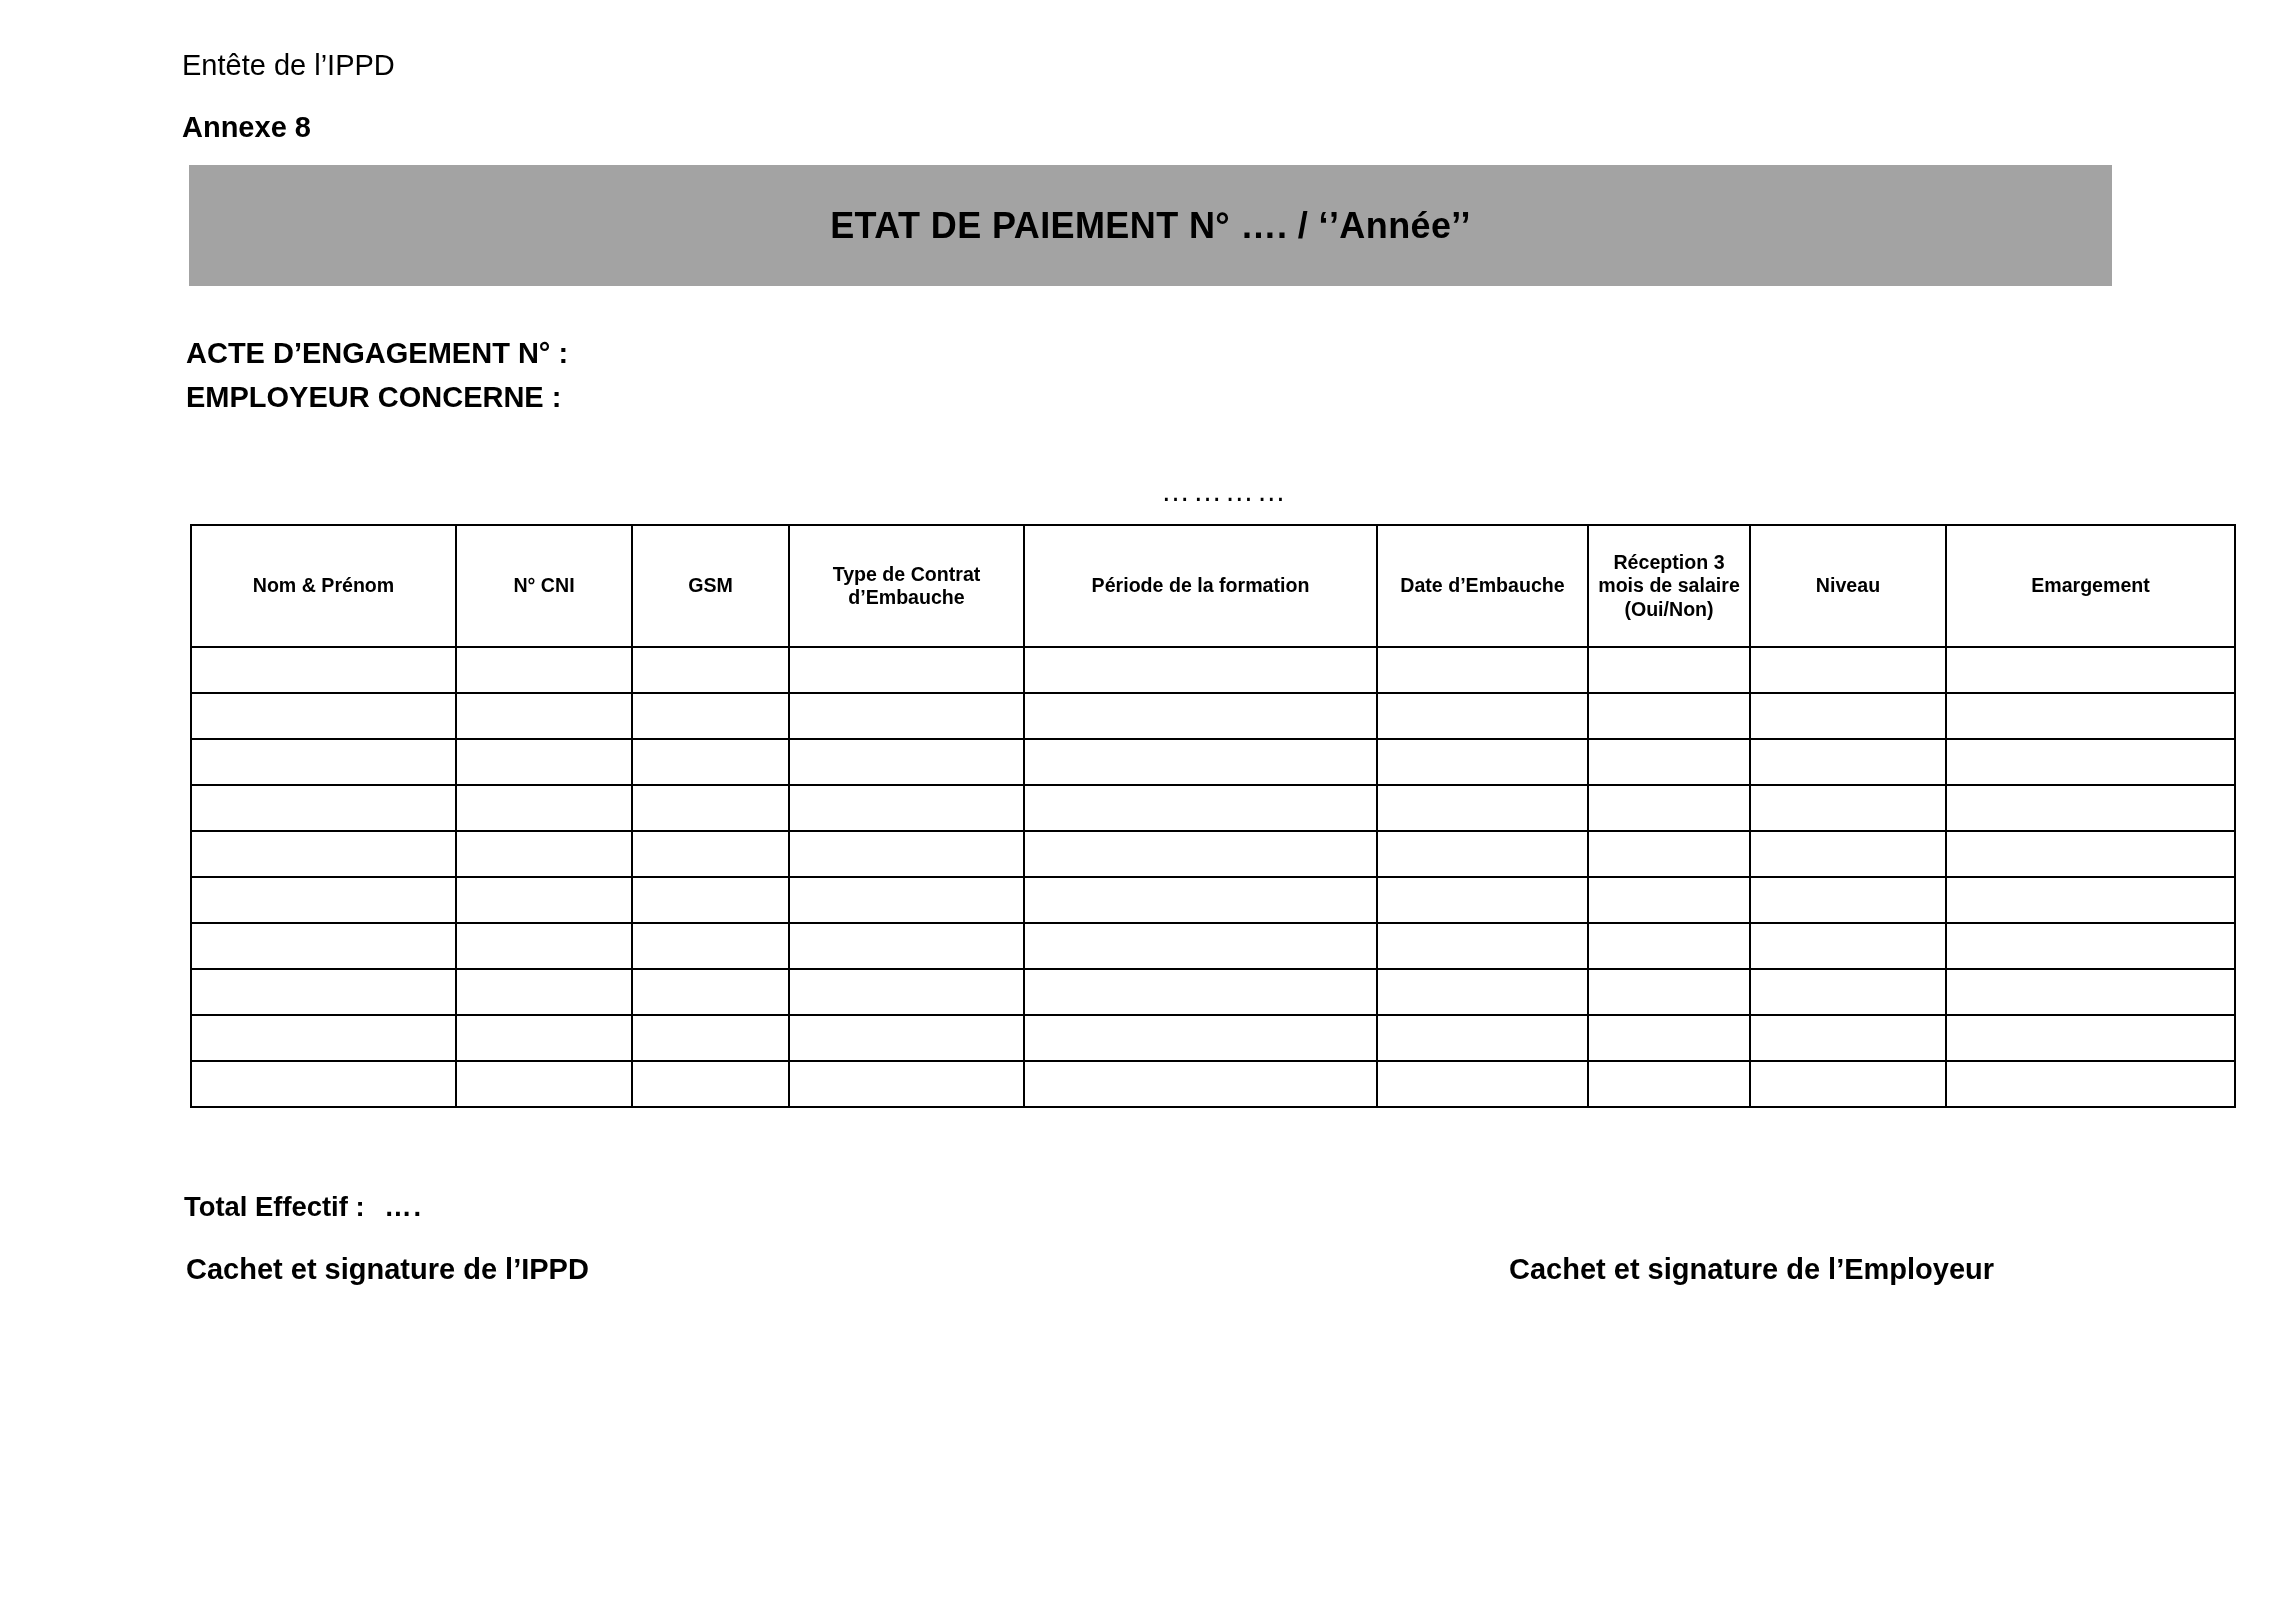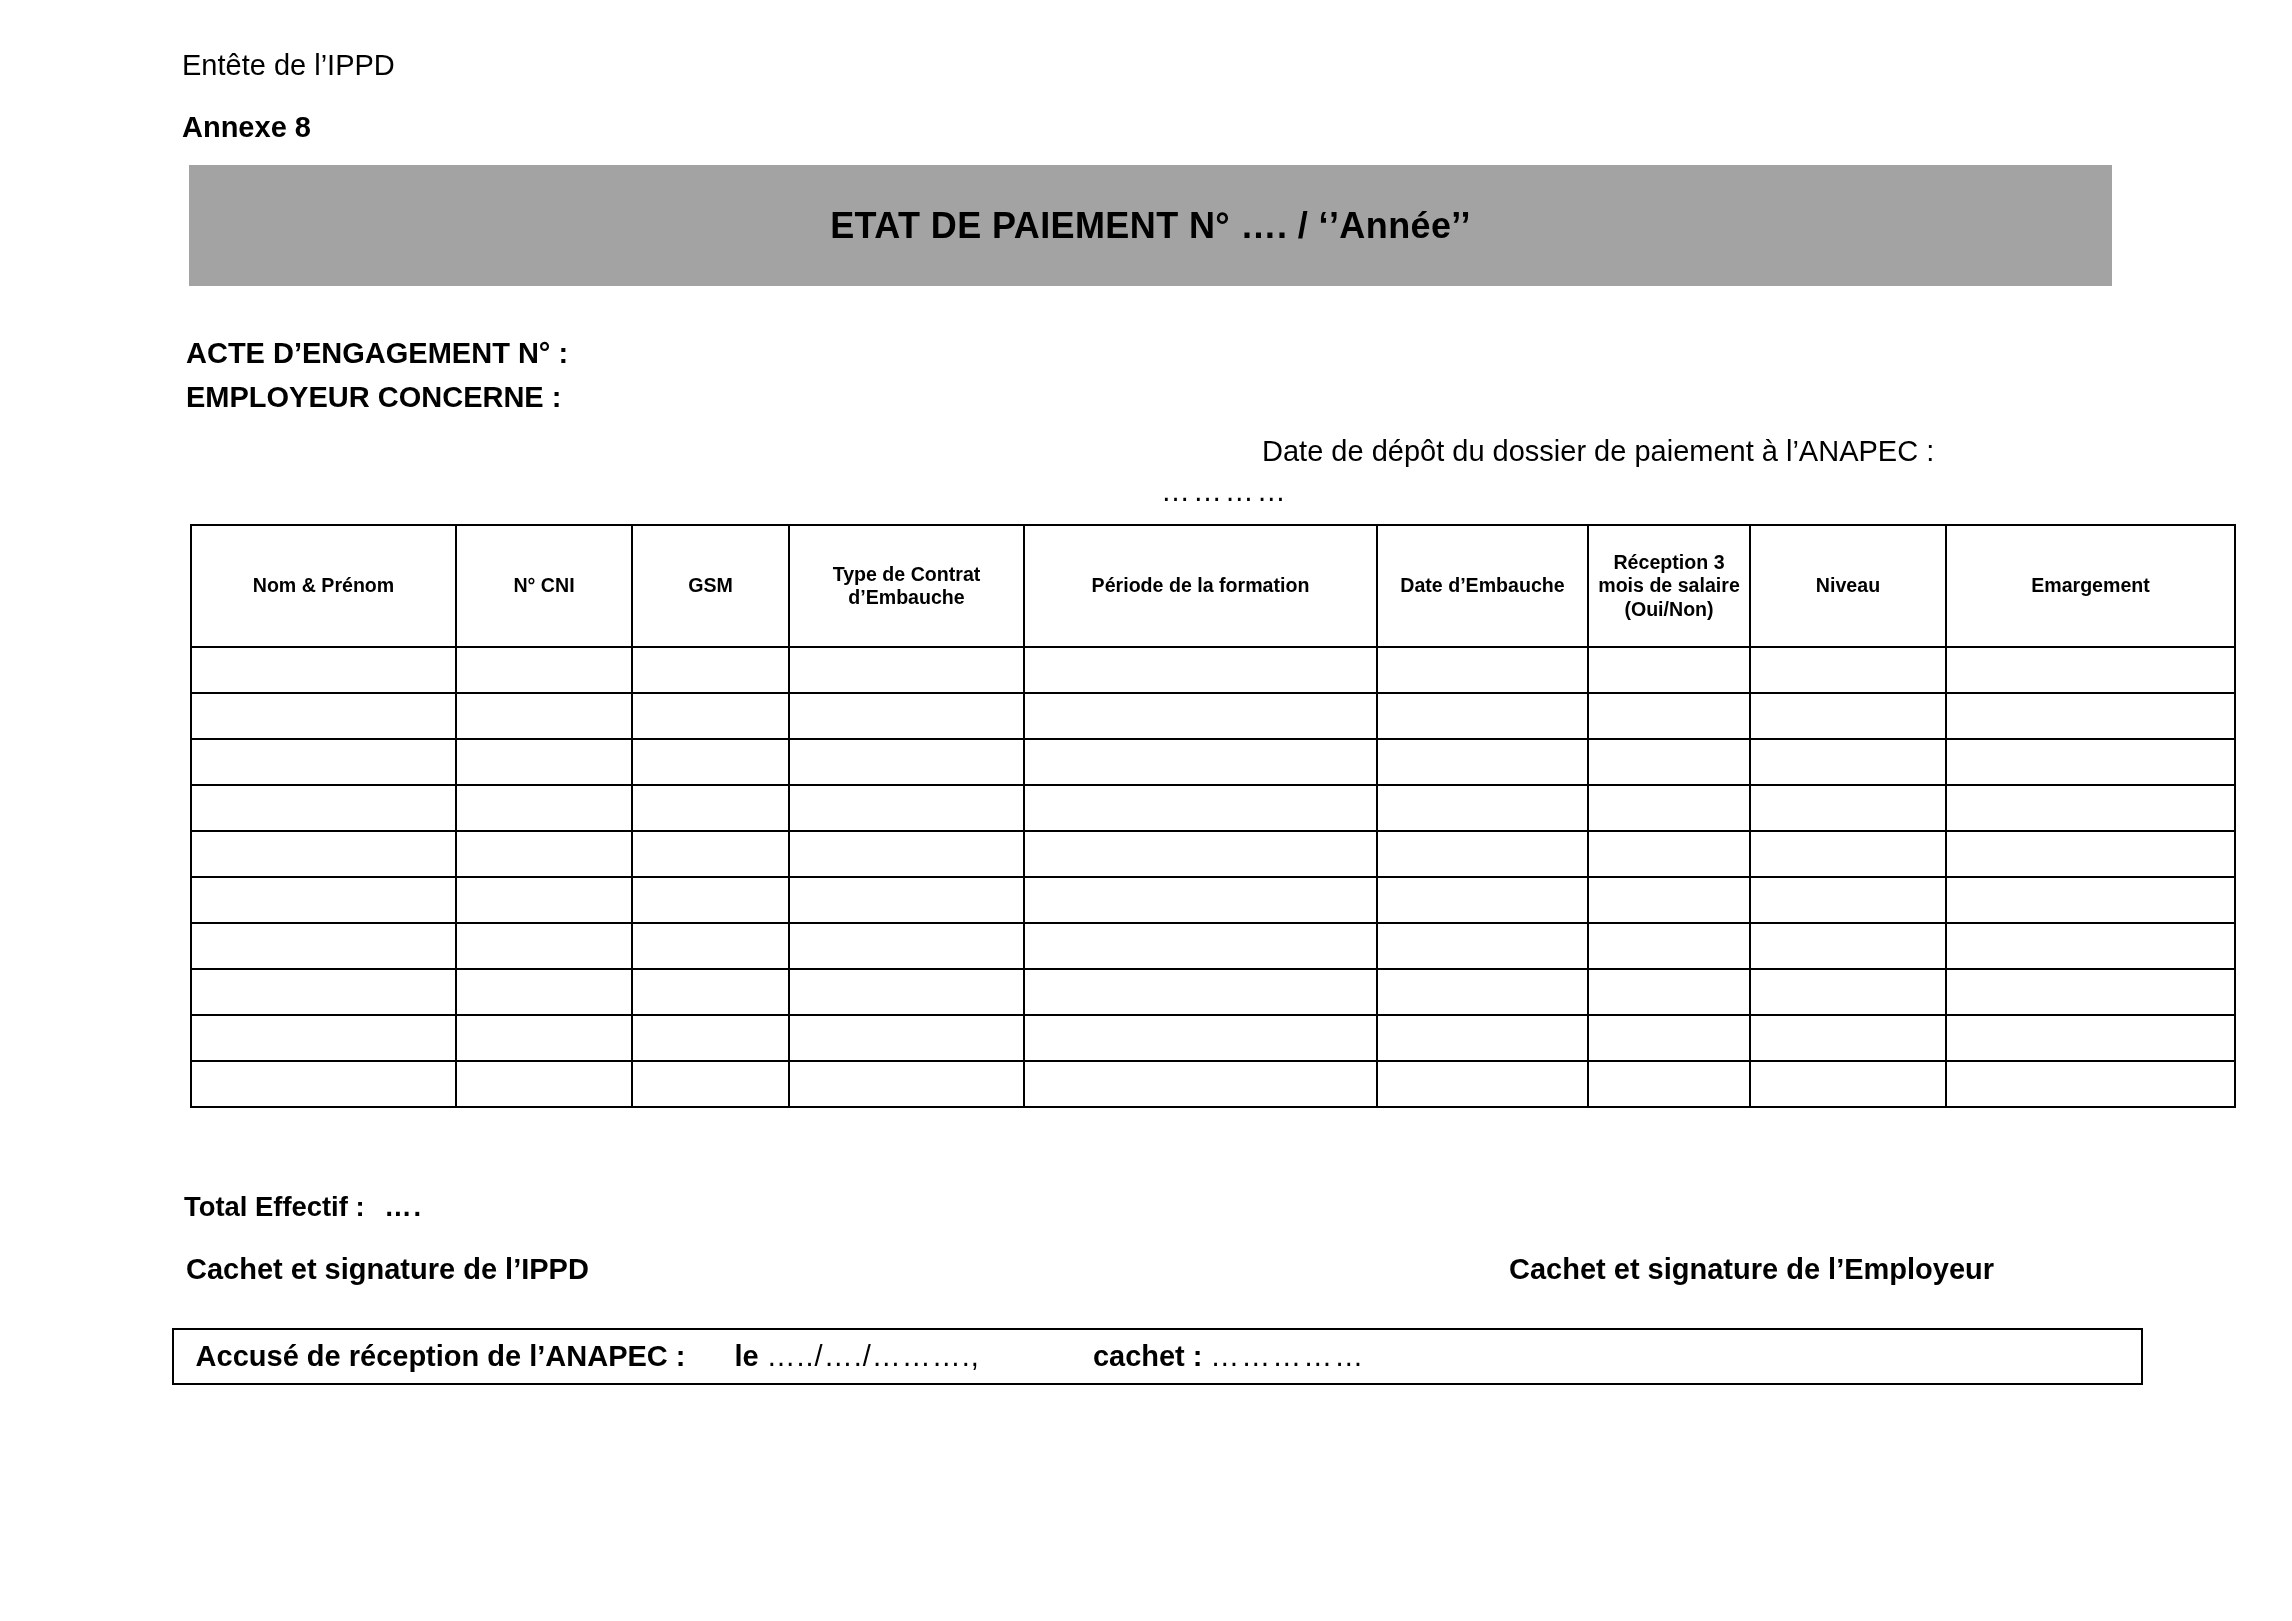--- a/index.html
+++ b/index.html
@@ -216,21 +216,20 @@
 
   <div class="title-bar">
     <span class="title-text">ETAT DE PAIEMENT  N° …. / ‘’Année’’</span>
   </div>
 
   <div class="employeur-block">
     <div class="employeur-line">ACTE D’ENGAGEMENT N° :</div>
     <div class="employeur-line">EMPLOYEUR CONCERNE :</div>
   </div>
 
-  <div class="depot-line">Date de dépôt du dossier de paiement à l’ANAPEC :</div>
   <div class="depot-dots">…………</div>
 
   <table class="main-table">
     <colgroup>
       <col class="c-nom">
       <col class="c-cni">
       <col class="c-gsm">
       <col class="c-type">
       <col class="c-periode">
       <col class="c-date">
@@ -365,22 +364,15 @@
     </tbody>
   </table>
 
   <div class="total-line">
     <span>Total Effectif :</span><span class="dots">….</span>
   </div>
 
   <div class="sig-left">Cachet et signature de l’IPPD</div>
   <div class="sig-right">Cachet et signature de l’Employeur</div>
 
-  <div class="accuse-box">
-    <span class="accuse-label">Accusé de réception de l’ANAPEC :</span>
-    <span class="accuse-le">le</span>
-    <span class="accuse-date">…../…./……….,</span>
-    <span class="accuse-cachet">cachet :</span>
-    <span class="accuse-cachet-dots">……………</span>
-  </div>
 
 </div>
 
 
 </body></html>

